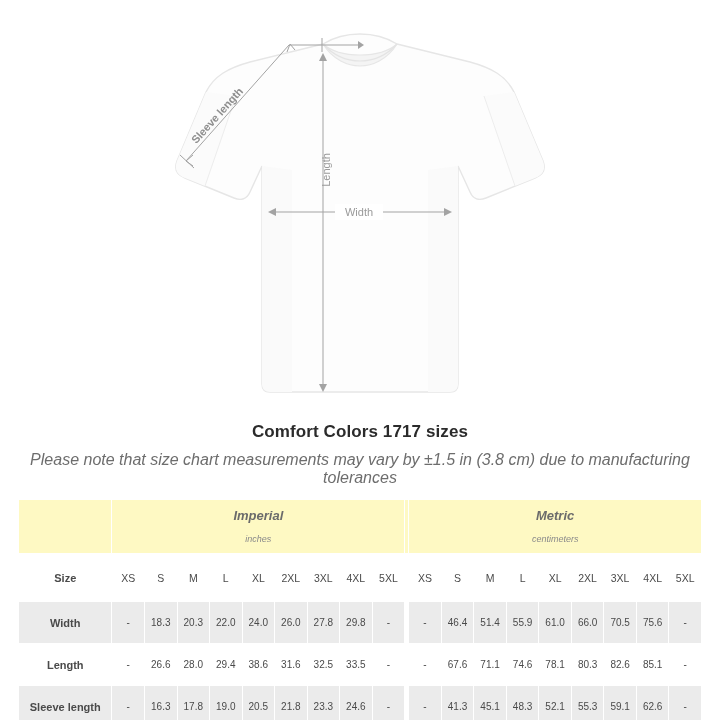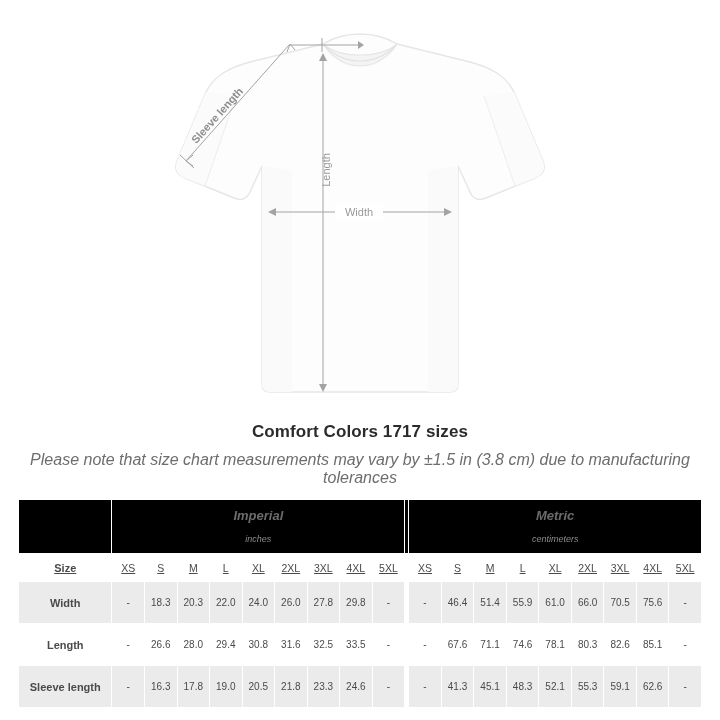--- a/index.html
+++ b/index.html
@@ -58,39 +58,39 @@
     font-size: 10px;
     color: #4a4a4a;
   }
   table.size-table td, table.size-table th {
     border: 1px solid #ffffff;
     text-align: center;
     padding: 0;
     font-weight: normal;
   }
   .band {
-    background: #000000;
+    background: #fef9c3;
     height: 54px;
   }
   .band .unit-name {
     font-size: 13px;
     font-style: italic;
     font-weight: bold;
     color: #6b6b6b;
     display: block;
     line-height: 1.15;
   }
   .band .unit-sub {
     font-size: 9px;
     font-style: italic;
     color: #8a8a8a;
     display: block;
     margin-top: 11px;
   }
-  .hdr-row td { height: 28px; background: #ffffff; text-decoration: underline; }
+  .hdr-row td { height: 48px; background: #ffffff; }
   .hdr-row td.label-cell { background: #ffffff; font-weight: bold; color: #4a4a4a; font-size: 11px; }
   .hdr-row td.size-cell { font-size: 10.5px; color: #4a4a4a; }
 
   tr.data-row td { height: 42px; }
   tr.data-row.shade td { background: #ebebeb; }
   tr.data-row td.label-cell {
     font-weight: bold;
     font-size: 11px;
     color: #4a4a4a;
   }
@@ -243,21 +243,21 @@
           <td>75.6</td>
           <td>-</td>
         </tr>
 
         <tr class="data-row">
           <td class="label-cell">Length</td>
           <td>-</td>
           <td>26.6</td>
           <td>28.0</td>
           <td>29.4</td>
-          <td>30.8</td>
+          <td>38.6</td>
           <td>31.6</td>
           <td>32.5</td>
           <td>33.5</td>
           <td>-</td>
           <td class="gap-cell"></td>
           <td>-</td>
           <td>67.6</td>
           <td>71.1</td>
           <td>74.6</td>
           <td>78.1</td>

